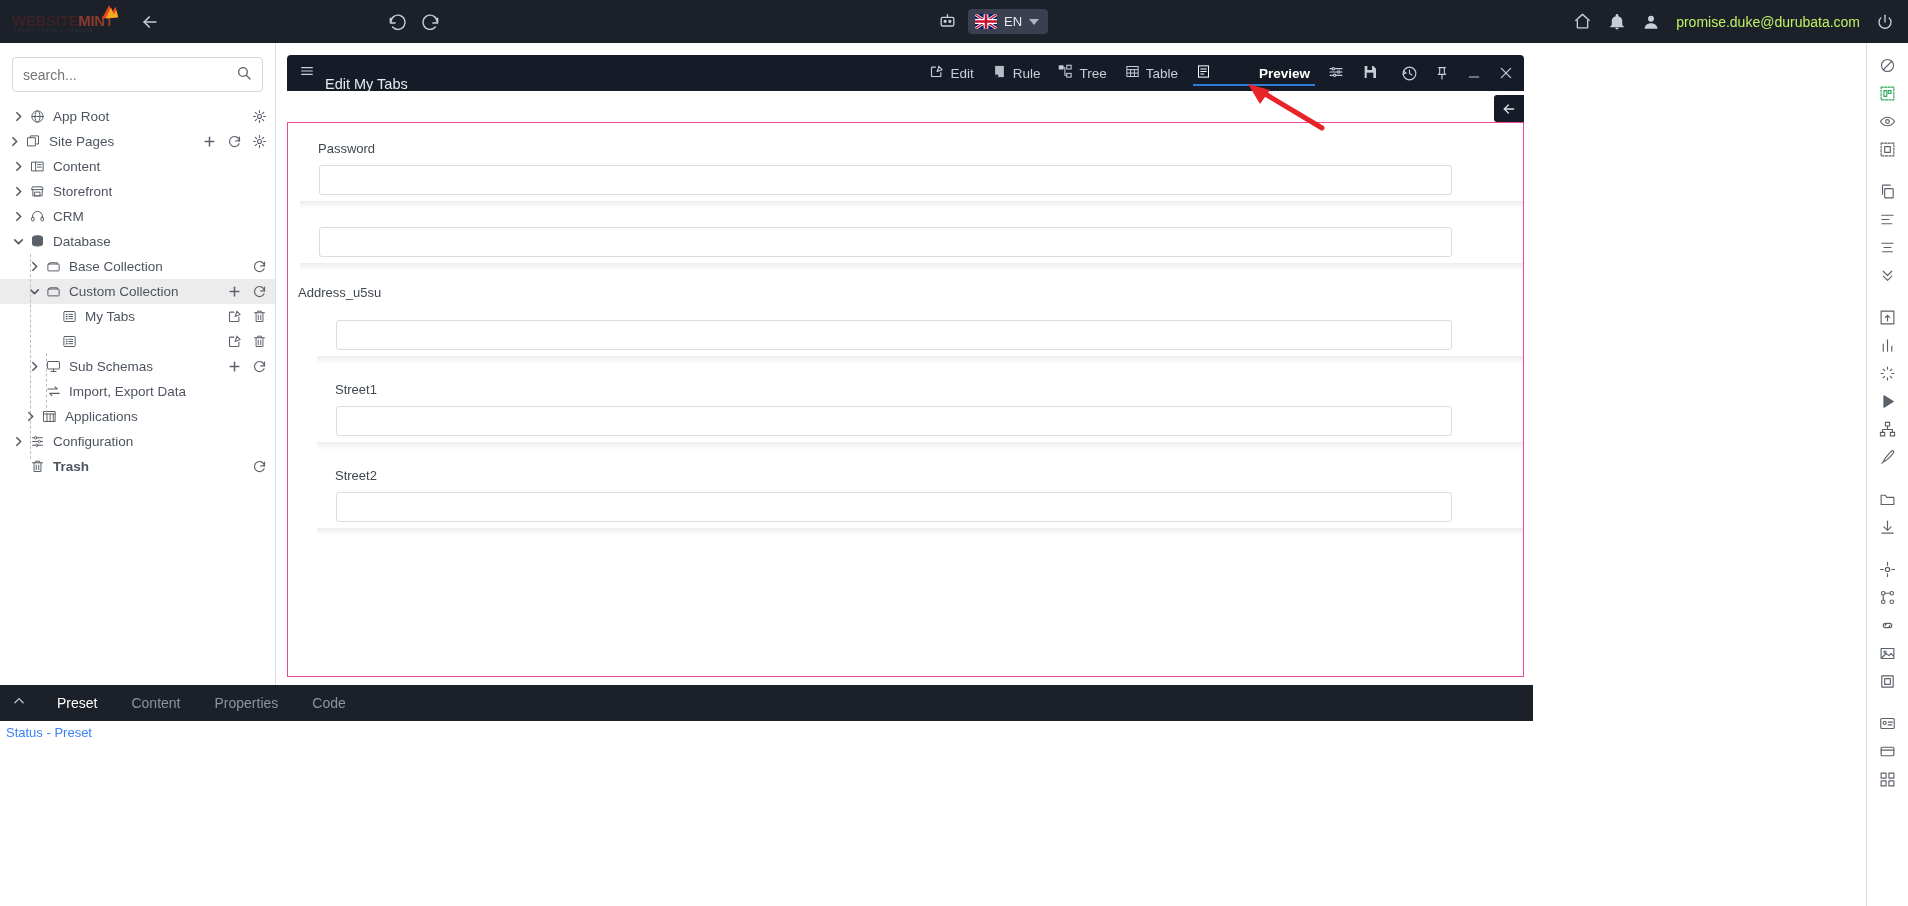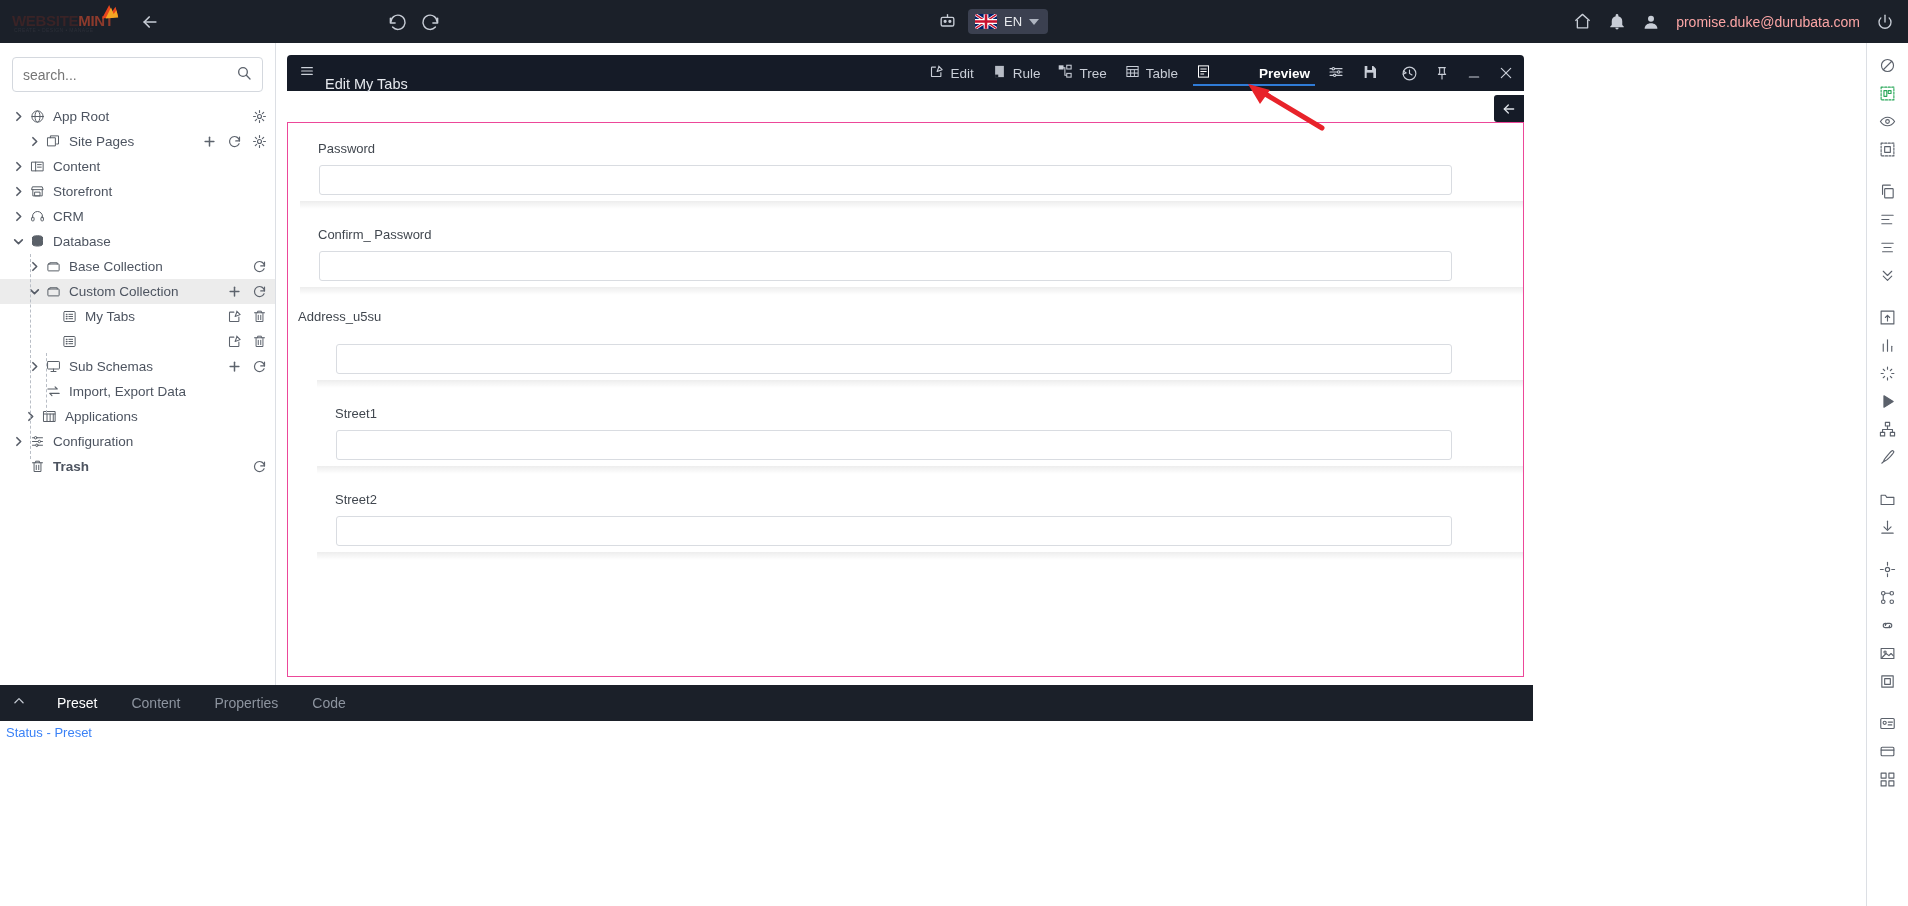--- a/index.html
+++ b/index.html
@@ -48,21 +48,21 @@
     width: 22px; height: 15px; border-radius: 2px; overflow: hidden;
     position: relative; background: #00247d; flex: none;
   }
   .lang-code { color: #e8eaee; font-size: 13px; }
   .caret { width: 0; height: 0; border-left: 5px solid transparent;
     border-right: 5px solid transparent; border-top: 6px solid #aeb4c0; }
   .user-area {
     position: absolute; right: 14px; top: 0; height: 43px;
     display: flex; align-items: center; gap: 16px;
   }
-  .user-email { color: #fca5a5; font-size: 14px; }
+  .user-email { color: #bef264; font-size: 14px; }
 
   
   .sidebar {
     position: absolute; left: 0; top: 43px; width: 276px; height: 642px;
     background: #ffffff; border-right: 1px solid #dcdfe4;
   }
   .search-box {
     margin: 14px 12px 0 12px; height: 35px; border: 1px solid #d4d8de;
     border-radius: 4px; display: flex; align-items: center;
     padding: 0 10px; justify-content: space-between;
@@ -301,21 +301,21 @@
           <span class="t-lbl">App Root</span>
           <span class="t-acts">
             <span style="cursor: pointer; display: inline-flex;">
               <svg width="15" height="15" viewBox="0 0 24 24" fill="none" stroke="currentColor" stroke-width="1.8" stroke-linecap="round" stroke-linejoin="round">
                 <circle cx="12" cy="12" r="3.2"></circle>
                 <path d="M12 2.5v3M12 18.5v3M21.5 12h-3M5.5 12h-3M18.7 5.3l-2.1 2.1M7.4 16.6l-2.1 2.1M18.7 18.7l-2.1-2.1M7.4 7.4L5.3 5.3"></path>
               </svg>
             </span>
           </span>
         </div>
-        <div class="t-row" style="padding-left: 28px;">
+        <div class="t-row" style="padding-left: 8px;">
           <span class="t-chev"><svg width="13" height="13" viewBox="0 0 24 24" fill="none" stroke="currentColor" stroke-width="3" stroke-linecap="round" stroke-linejoin="round">
               <polyline points="9 5 16 12 9 19"></polyline>
             </svg></span>
           <span class="t-ico"><svg width="15" height="15" viewBox="0 0 24 24" fill="none" stroke="currentColor" stroke-width="1.6" stroke-linecap="round" stroke-linejoin="round">
               <rect x="3" y="6" width="12" height="13"></rect>
               <path d="M7 6V3h13v13h-3"></path>
             </svg></span>
           <span class="t-lbl">Site Pages</span>
           <span class="t-acts">
             <span style="cursor: pointer; display: inline-flex;">
@@ -693,21 +693,20 @@
       </svg>
     </div>
 
     <div class="preview-outline">
       <div class="pv-inner" id="form-body">
           <div class="fld-card">
             <div class="fld-label">Password</div>
             <div class="fld-input"></div>
           </div>
           <div class="fld-card">
-            <div class="fld-label">Confirm_ Password</div>
             <div class="fld-input"></div>
           </div>
           <div class="sec-head">Address_u5su</div>
           <div class="fld-card indent">
             <div class="fld-input"></div>
           </div>
           <div class="fld-card indent">
             <div class="fld-label">Street1</div>
             <div class="fld-input"></div>
           </div>

